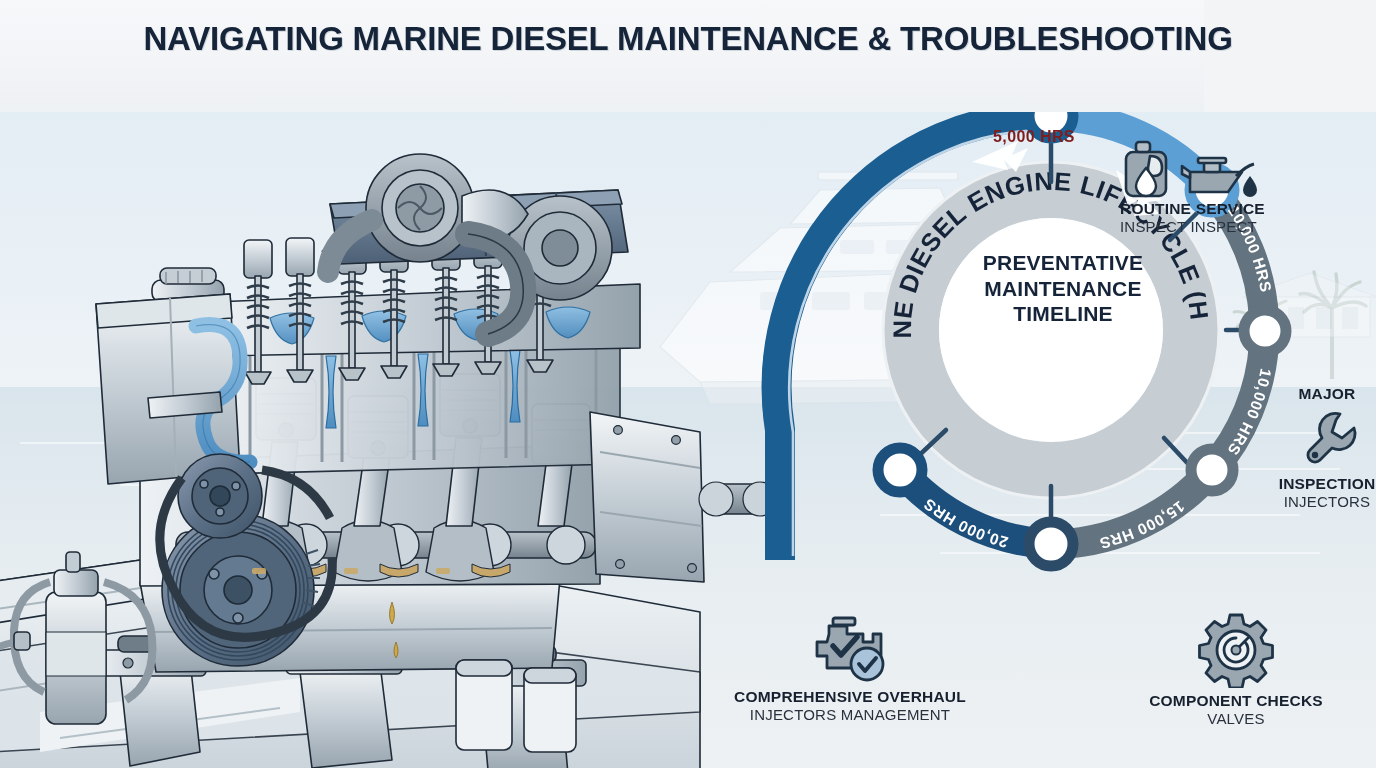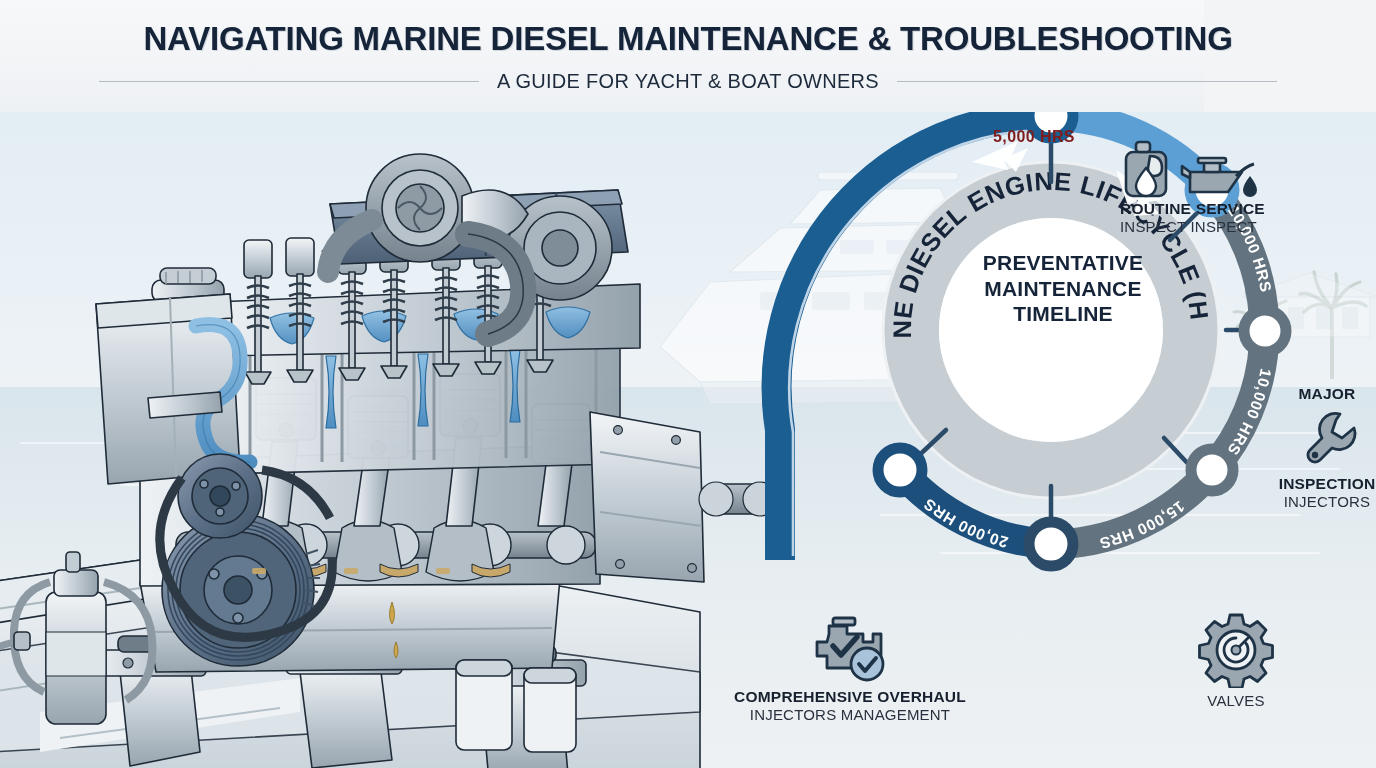--- a/index.html
+++ b/index.html
@@ -643,25 +643,20 @@
           <rect x="252" y="456" width="14" height="6" rx="2"></rect>
           <rect x="344" y="456" width="14" height="6" rx="2"></rect>
           <rect x="436" y="456" width="14" height="6" rx="2"></rect>
         </g>
       </g>
     </svg>
   </div>
 
   <div id="header">
     <div id="title">NAVIGATING MARINE DIESEL MAINTENANCE &amp; TROUBLESHOOTING</div>
-    <div id="subtitle-row">
-      <div class="sub-rule"></div>
-      <div id="subtitle">A GUIDE FOR YACHT &amp; BOAT OWNERS</div>
-      <div class="sub-rule"></div>
-    </div>
   </div>
 
   <div id="ring-diagram">
 
     <svg class="ring-svg" width="616" height="656" viewBox="0 0 616 656">
       <defs>
 
         <path id="innerLabelPath" d="M 151,330 A 140,140 0 1 1 431,330" fill="none"></path>
 
         <path id="arc5000" d="M 291,116 A 214,214 0 0 1 450,188" fill="none"></path>
@@ -786,20 +781,21 @@
       <g fill="#9aa7b1" stroke="#1f3347" stroke-width="2.8" stroke-linejoin="round">
         <path d="M32 3 h12 l2 9 6 2.5 7.5 -5 8.5 8.5 -5 7.5 2.5 6 9 2 v12 l-9 2 -2.5 6 5 7.5 -8.5 8.5 -7.5 -5 -6 2.5 -2 9 h-12 l-2 -9 -6 -2.5 -7.5 5 -8.5 -8.5 5 -7.5 -2.5 -6 -9 -2 v-12 l9 -2 2.5 -6 -5 -7.5 8.5 -8.5 7.5 5 6 -2.5 Z"></path>
         <circle cx="38" cy="38" r="19" fill="#eef2f5"></circle>
       </g>
       <g fill="none" stroke="#1f3347" stroke-width="2.8" stroke-linecap="round">
         <path d="M38 26 a12 12 0 1 0 9 4"></path>
         <path d="M38 38 L50 26"></path>
       </g>
       <circle cx="38" cy="38" r="4.5" fill="#9aa7b1" stroke="#1f3347" stroke-width="2"></circle>
     </svg>
+    <div class="callout-title">COMPONENT CHECKS</div>
     <div class="callout-sub">VALVES</div>
   </div>
 
   <div class="callout" id="callout-overhaul">
     <svg width="86" height="72" viewBox="0 0 86 72">
       <g fill="#9aa7b1" stroke="#1f3347" stroke-width="2.8" stroke-linejoin="round">
         <path d="M22 22 L22 14 L40 14 L40 22 L56 22 L56 30 L66 30 L66 22 L74 22 L74 44 L66 44 L66 38 L58 38 L58 56 L20 56 L20 44 L10 44 L10 30 L20 30 Z"></path>
         <rect x="26" y="6" width="22" height="7" rx="2" fill="#b3bec7"></rect>
       </g>
       <path d="M26 34 L34 43 L50 25" fill="none" stroke="#1f3347" stroke-width="5.5" stroke-linecap="round" stroke-linejoin="round"></path>

